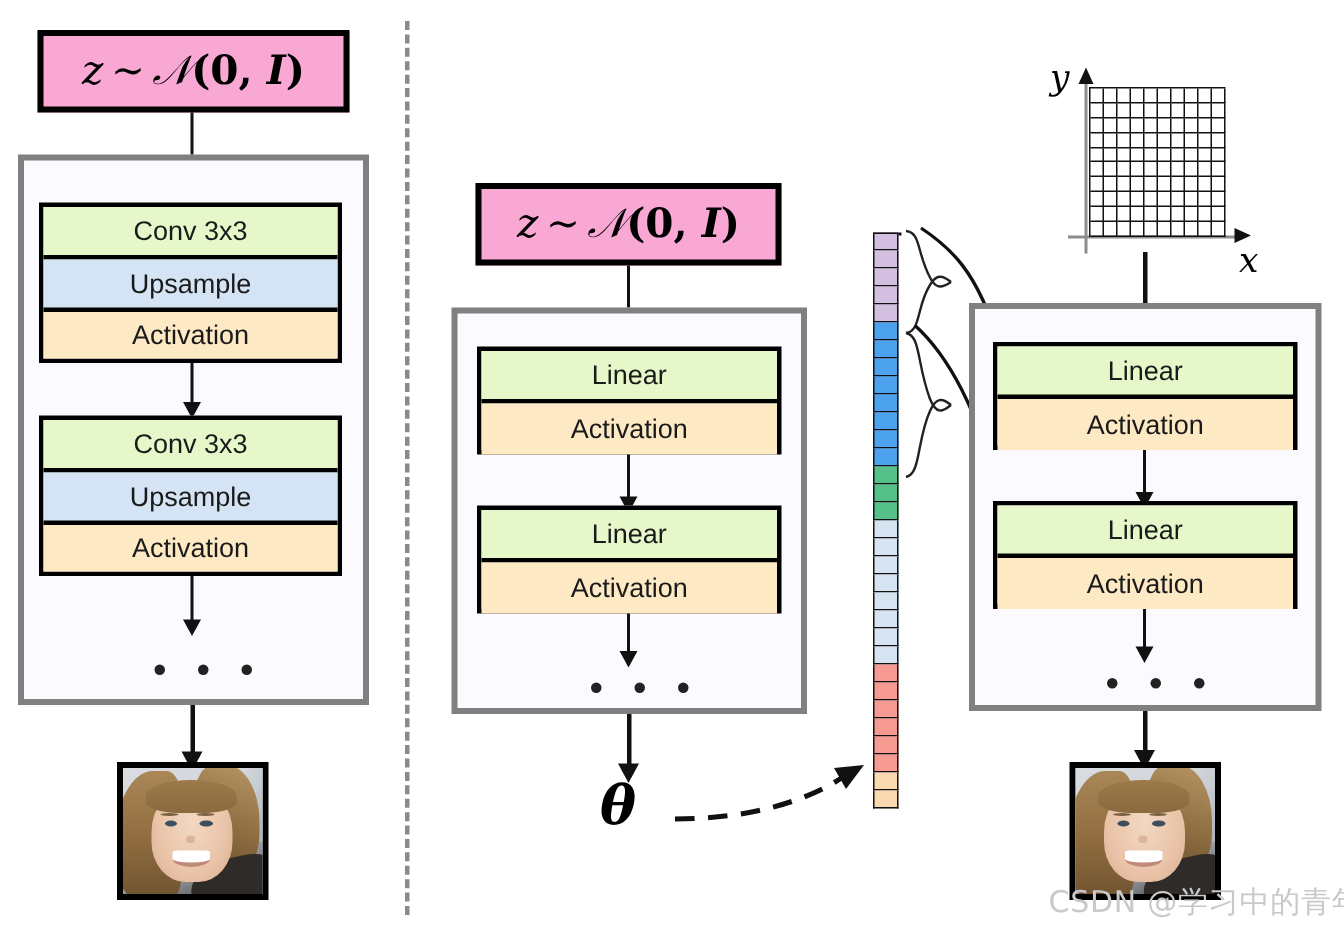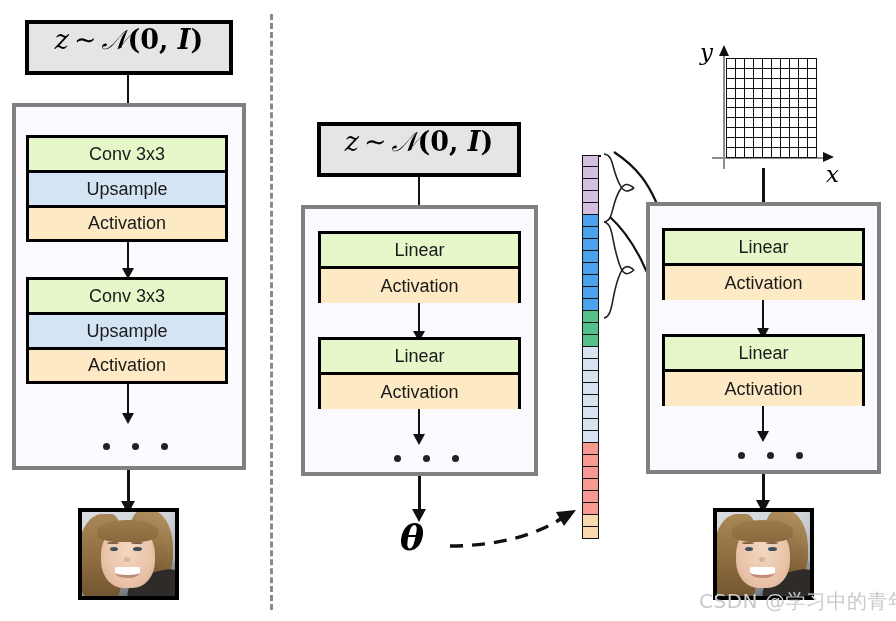--- a/index.html
+++ b/index.html
@@ -20,25 +20,25 @@
     width: 896px;
     height: 621px;
   }
 
   
   .abs { position: absolute; }
 
   
   .zbox {
     position: absolute;
-    background: #e5e5e5;
+    background: #f9a8d4;
     border: 4px solid #000000;
     box-sizing: border-box;
     display: flex;
-    align-items: flex-start;
+    align-items: center;
     justify-content: center;
     font-family: "DejaVu Serif", "Liberation Serif", serif;
     font-size: 27px;
     color: #000;
     letter-spacing: 0px;
   }
   .zbox .mathz { font-style: italic; font-weight: 400; }
   .zbox .sim { font-style: normal; padding: 0 5px; }
   .zbox .cal { font-family: "DejaVu Serif", serif; font-style: italic; font-weight: 400; }
   .zbox .bold { font-weight: bold; font-style: normal; }

